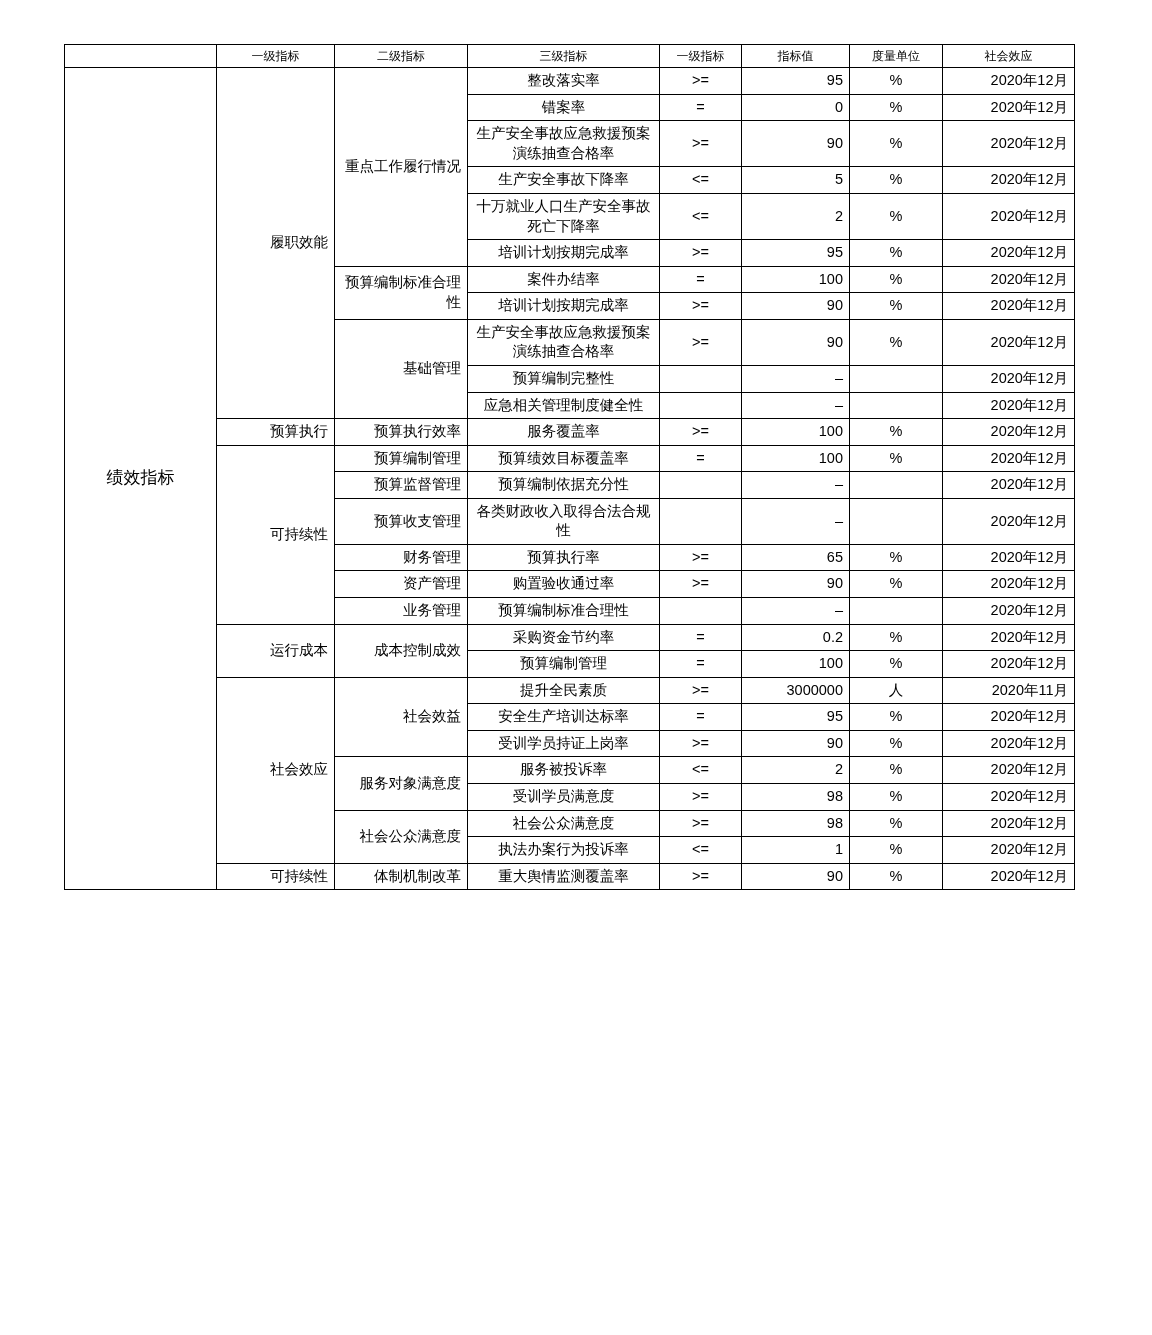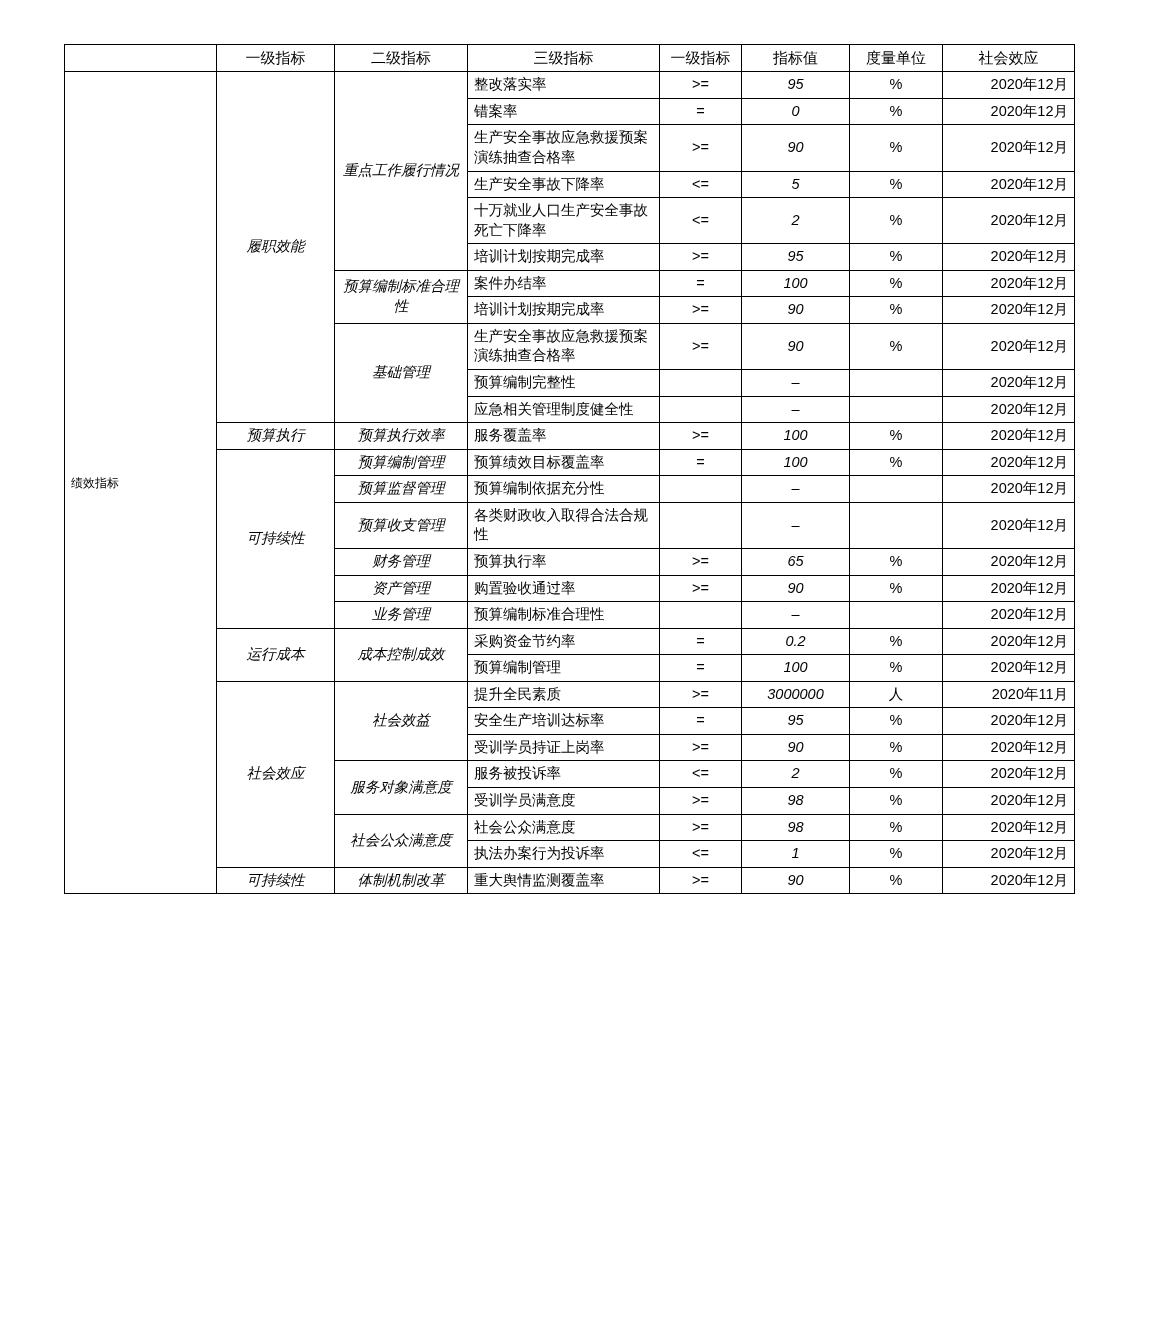--- a/index.html
+++ b/index.html
@@ -39,50 +39,48 @@
   col.c-l2    { width: 133px; }
   col.c-l3    { width: 192px; }
   col.c-op    { width: 82px; }
   col.c-val   { width: 108px; }
   col.c-unit  { width: 93px; }
   col.c-dead  { width: 132px; }
 
   thead th {
     text-align: center;
     font-weight: bold;
-    font-size: 15px;
+    font-size: 12px;
     padding: 8px 4px;
   }
   th.blank-head {
     border-left: 1px solid #000;
     border-top: 1px solid #000;
     border-right: 1px solid #000;
     border-bottom: 1px solid #000;
   }
   
   td.root-cell {
-    text-align: left;
+    text-align: center;
     font-weight: bold;
-    font-size: 12px;
+    font-size: 17px;
   }
   td.lvl {
-    text-align: center;
-    font-style: italic;
+    text-align: right;
   }
   td.l3 {
-    text-align: left;
+    text-align: center;
     padding-left: 6px;
   }
   td.op {
     text-align: center;
   }
   td.val {
-    text-align: center;
+    text-align: right;
     padding-left: 6px;
-    font-style: italic;
   }
   td.unit {
     text-align: center;
   }
   td.dead {
     text-align: right;
   }
   .headrow th:first-child {
     border-right: 1px solid #000;
   }

